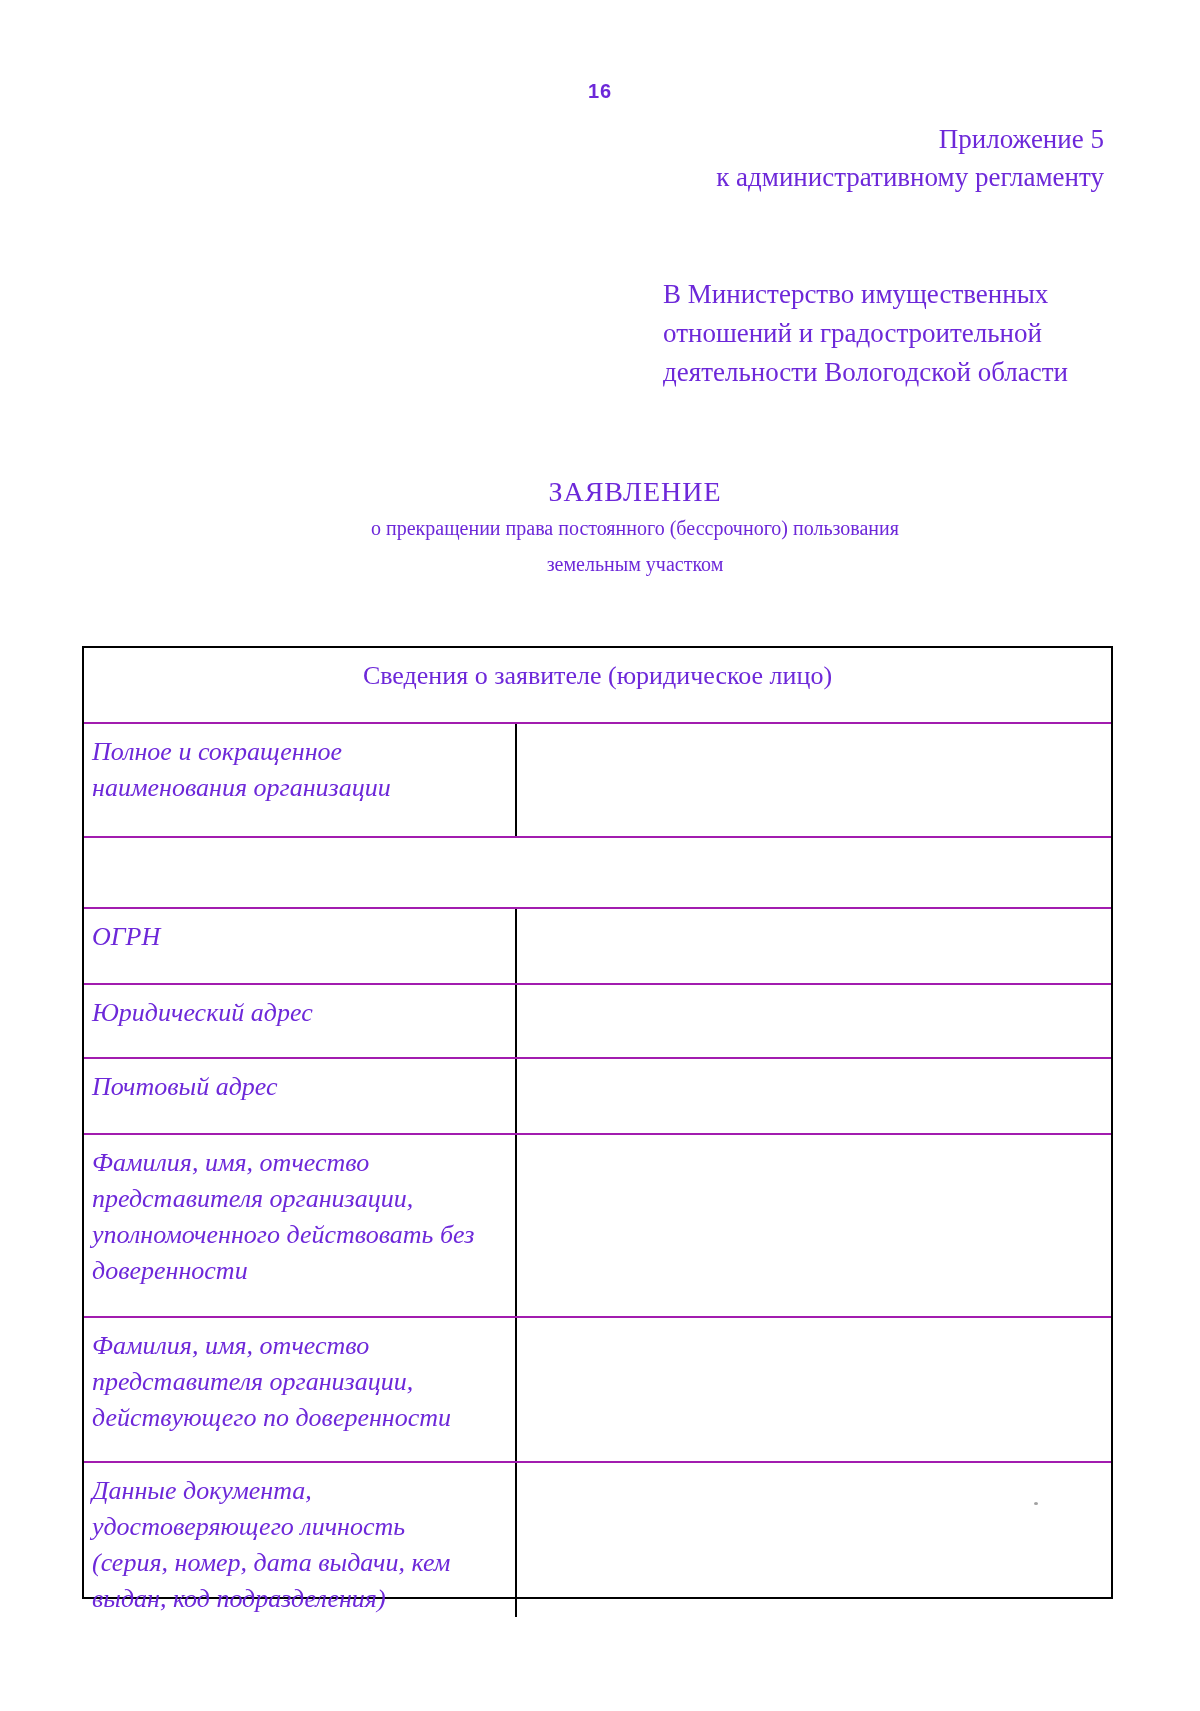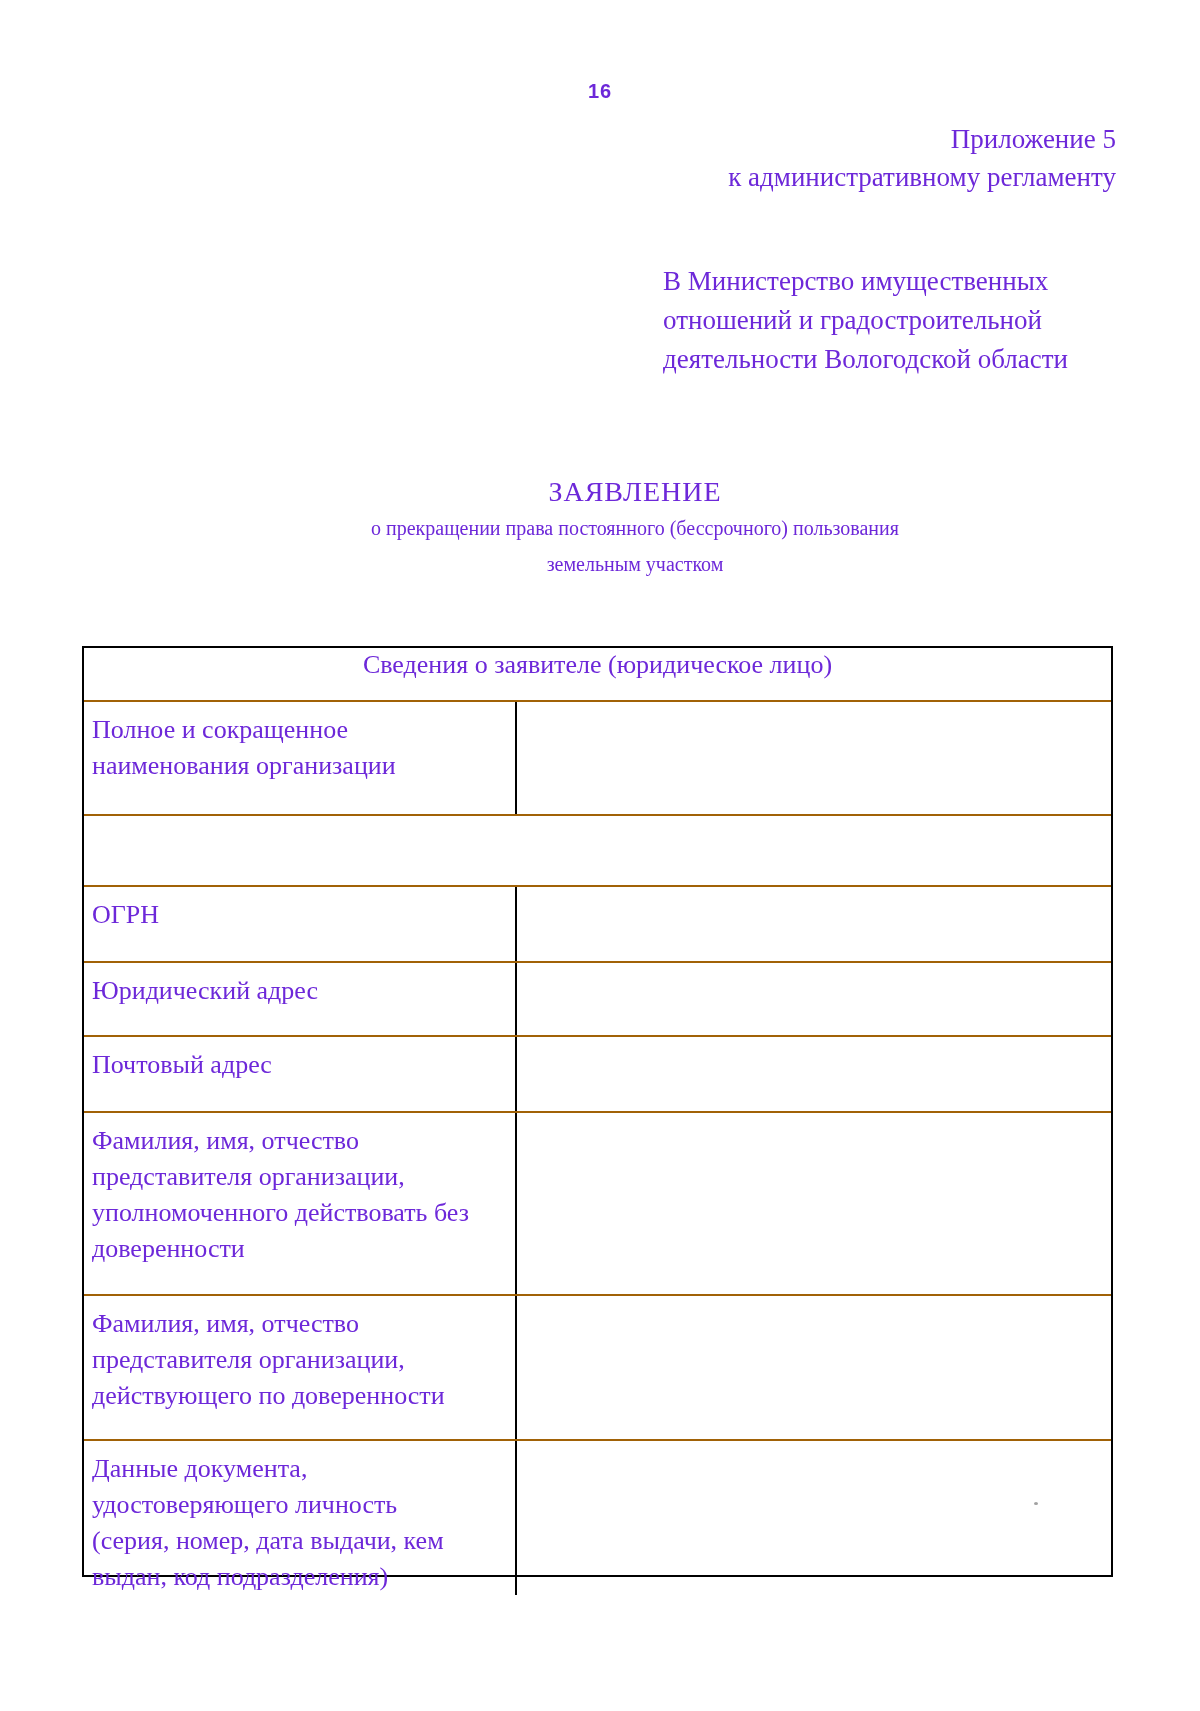--- a/index.html
+++ b/index.html
@@ -23,28 +23,28 @@
     width: 1200px;
     text-align: center;
     font-family: "Liberation Sans", "DejaVu Sans", sans-serif;
     font-weight: 700;
     font-size: 20px;
     letter-spacing: 1px;
   }
   .appendix-block {
     position: absolute;
     top: 120px;
-    right: 84px;
+    right: 96px;
     text-align: right;
     font-size: 27px;
     line-height: 38px;
   }
   .addressee-block {
     position: absolute;
-    top: 262px;
+    top: 275px;
     left: 663px;
     text-align: left;
     font-size: 27px;
     line-height: 39px;
   }
   .title-block {
     position: absolute;
     top: 474px;
     left: 0;
     width: 1200px;
@@ -63,32 +63,33 @@
     position: absolute;
     left: 82px;
     top: 646px;
     width: 1031px;
     box-sizing: border-box;
     border: 2px solid #000;
     background: #ffffff;
   }
   .thead {
     box-sizing: border-box;
-    height: 52px;
+    height: 74px;
     display: flex;
     align-items: center;
     justify-content: center;
     padding-bottom: 19px;
     font-size: 26px;
   }
   .trow {
     box-sizing: border-box;
-    border-top: 2px solid #a16207;
+    border-top: 2px solid #a21caf;
     display: grid;
     grid-template-columns: 433px 1fr;
+    font-style: italic;
   }
   .tlabel {
     box-sizing: border-box;
     border-right: 2px solid #000;
     padding: 10px 6px 0 8px;
     font-size: 26px;
     line-height: 36px;
     white-space: pre-line;
   }
   .tvalue {

